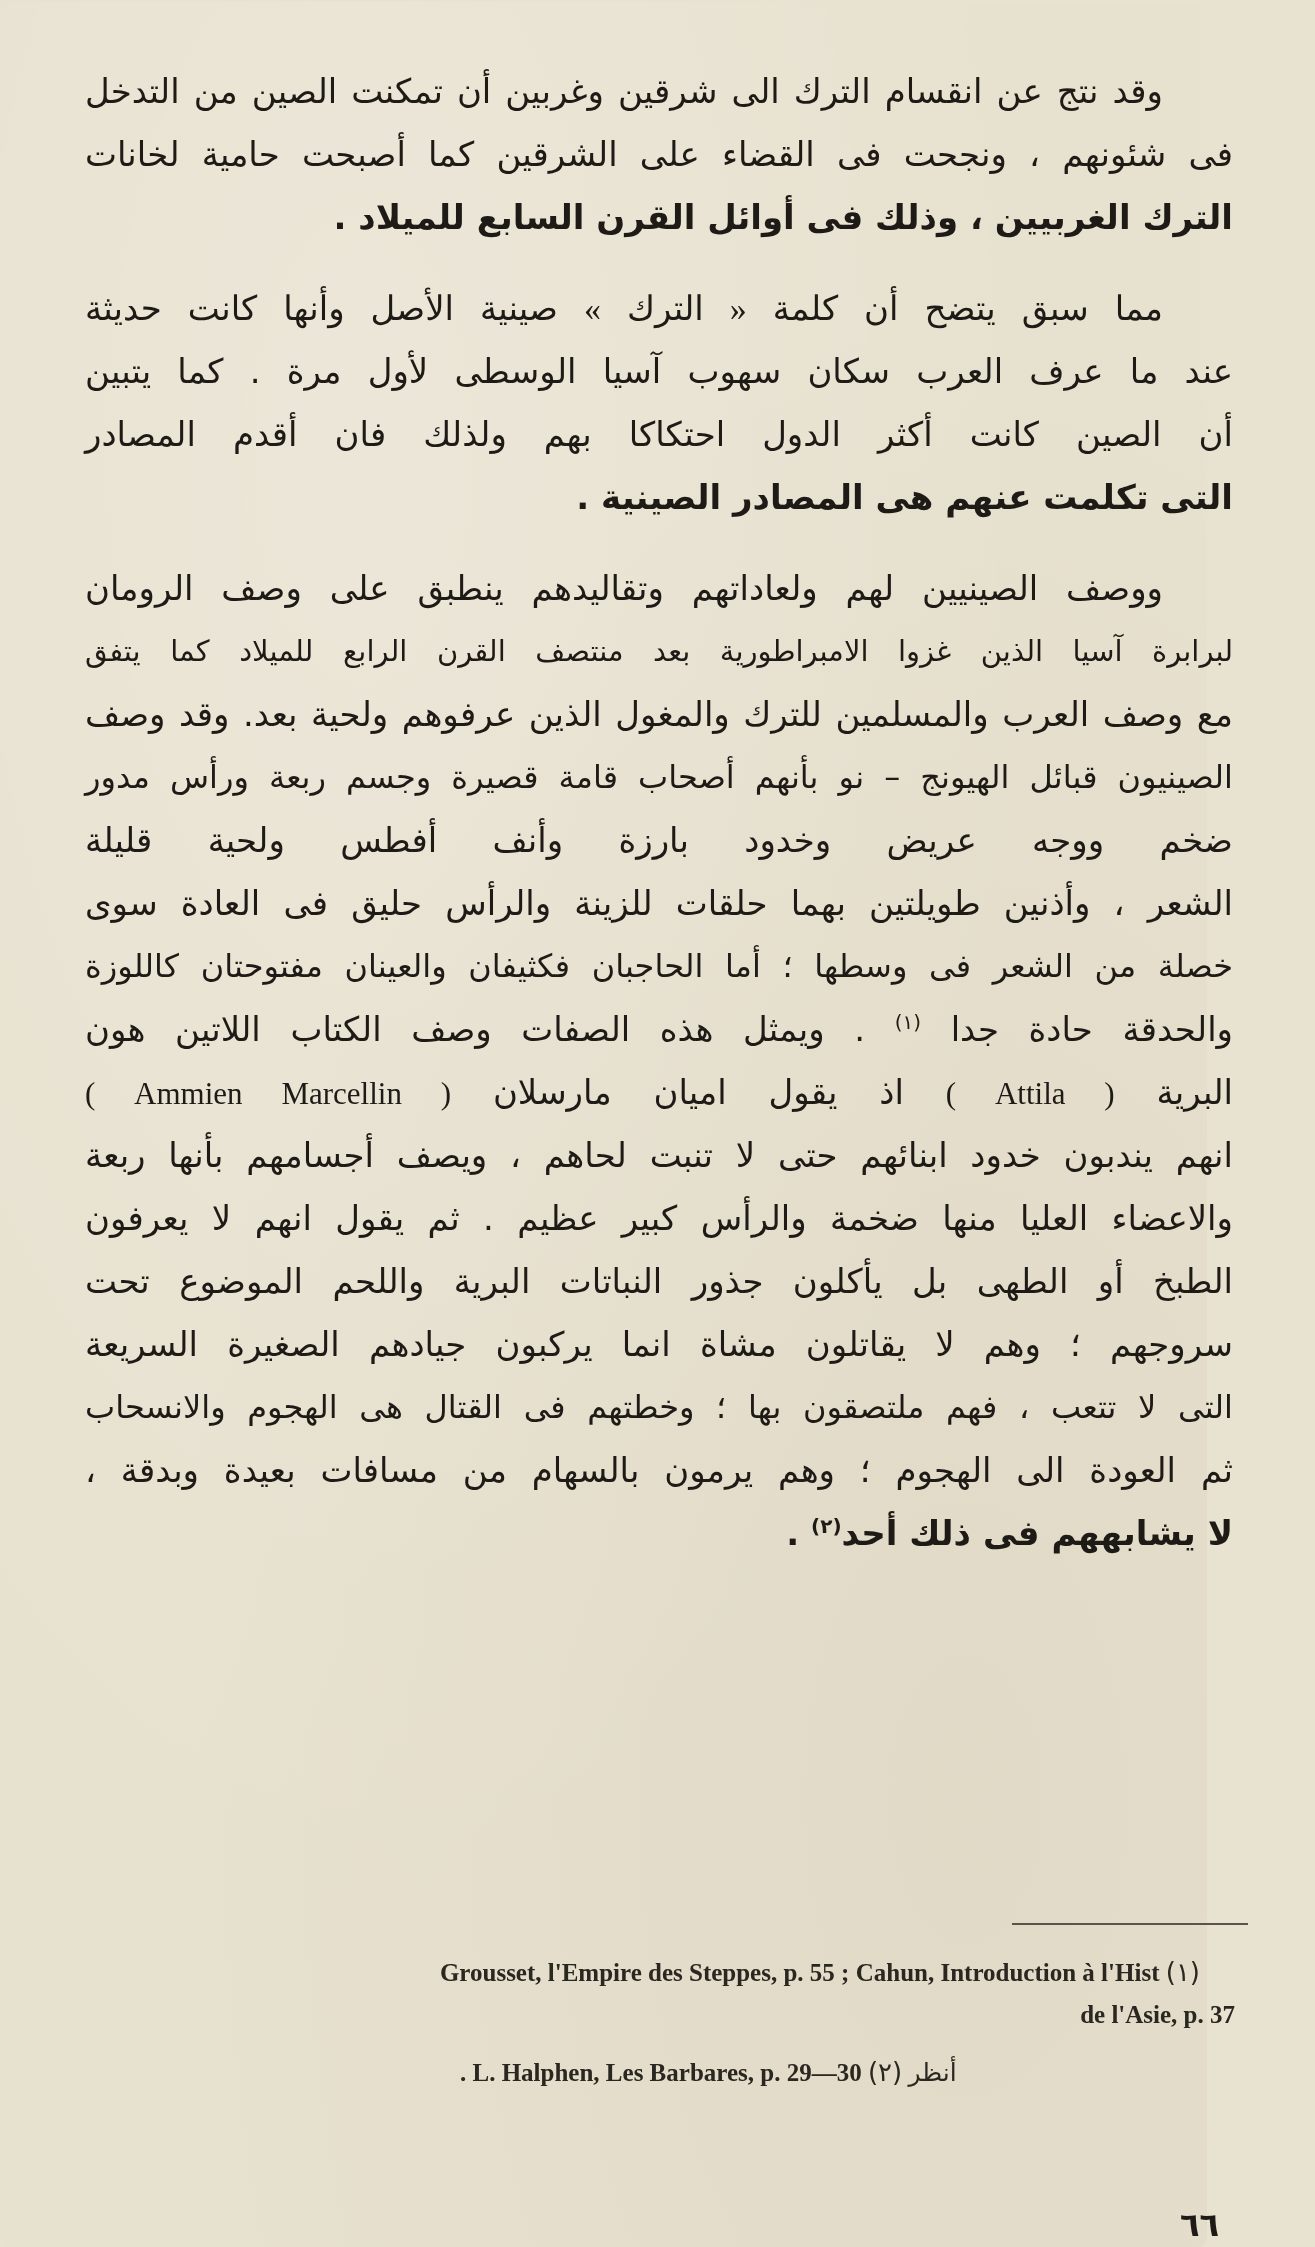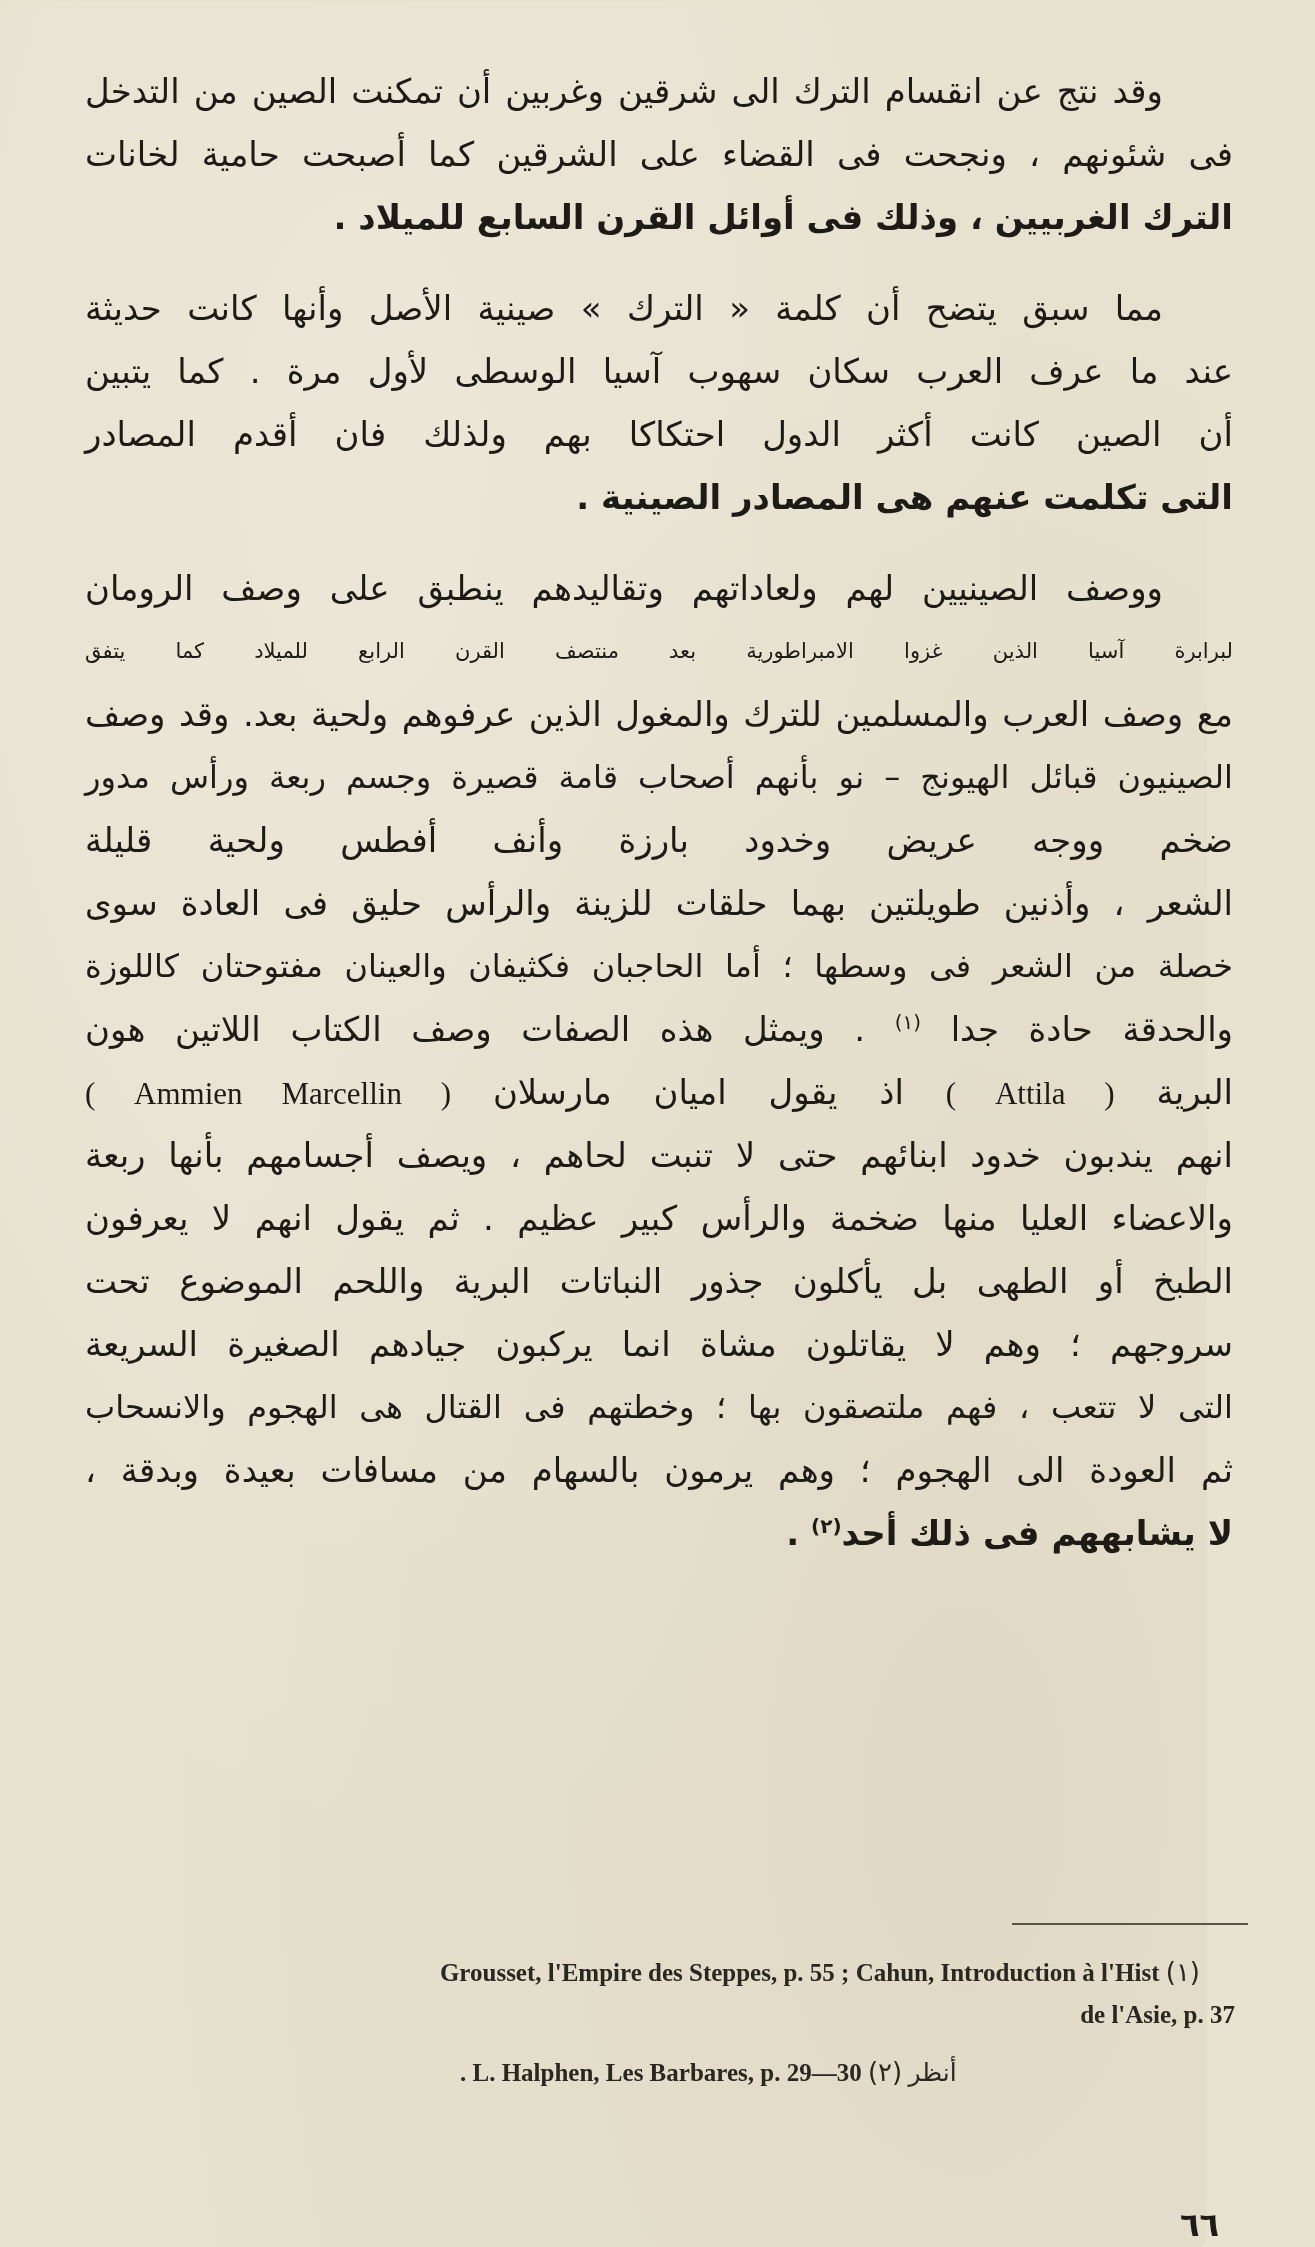--- a/index.html
+++ b/index.html
@@ -115,29 +115,29 @@
 
   <div class="body-text">
 
     <div class="para" style="text-indent:0">
       <span class="line" style="padding-right:70px;box-sizing:border-box;">وقد نتج عن انقسام الترك الى شرقين وغربين أن تمكنت الصين من التدخل</span>
       <span class="line">فى شئونهم ، ونجحت فى القضاء على الشرقين كما أصبحت حامية لخانات</span>
       <span class="line last">الترك الغربيين ، وذلك فى أوائل القرن السابع للميلاد .</span>
     </div>
 
     <div class="para" style="text-indent:0">
-      <span class="line" style="padding-right:70px;box-sizing:border-box;">مما سبق يتضح أن كلمة « الترك » صينية الأصل وأنها كانت حديثة</span>
+      <span class="line" style="padding-right:70px;box-sizing:border-box;font-family:Liberation Serif, serif;">مما سبق يتضح أن كلمة « الترك » صينية الأصل وأنها كانت حديثة</span>
       <span class="line">عند ما عرف العرب سكان سهوب آسيا الوسطى لأول مرة . كما يتبين</span>
       <span class="line">أن الصين كانت أكثر الدول احتكاكا بهم ولذلك فان أقدم المصادر</span>
       <span class="line last">التى تكلمت عنهم هى المصادر الصينية .</span>
     </div>
 
     <div class="para" style="text-indent:0">
       <span class="line" style="padding-right:70px;box-sizing:border-box;">ووصف الصينيين لهم ولعاداتهم وتقاليدهم ينطبق على وصف الرومان</span>
-      <span class="line" style="font-size:21px;">لبرابرة آسيا الذين غزوا الامبراطورية بعد منتصف القرن الرابع للميلاد كما يتفق</span>
+      <span class="line" style="font-size:29px;">لبرابرة آسيا الذين غزوا الامبراطورية بعد منتصف القرن الرابع للميلاد كما يتفق</span>
       <span class="line">مع وصف العرب والمسلمين للترك والمغول الذين عرفوهم ولحية بعد. وقد وصف</span>
       <span class="line" style="font-size:32px;">الصينيون قبائل الهيونج – نو بأنهم أصحاب قامة قصيرة وجسم ربعة ورأس مدور</span>
       <span class="line">ضخم ووجه عريض وخدود بارزة وأنف أفطس ولحية قليلة</span>
       <span class="line">الشعر ، وأذنين طويلتين بهما حلقات للزينة والرأس حليق فى العادة سوى</span>
       <span class="line" style="font-size:32px;">خصلة من الشعر فى وسطها ؛ أما الحاجبان فكثيفان والعينان مفتوحتان كاللوزة</span>
       <span class="line">
         <span>والحدقة حادة جدا</span>
         <sup class="fn">(١)</sup>
         <span>. ويمثل هذه الصفات وصف الكتاب اللاتين هون</span>
       </span>

